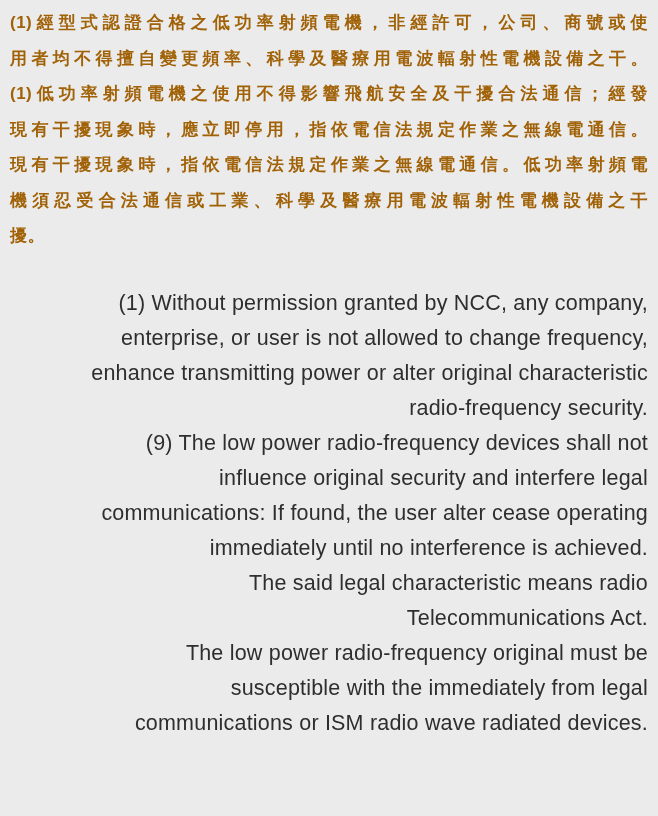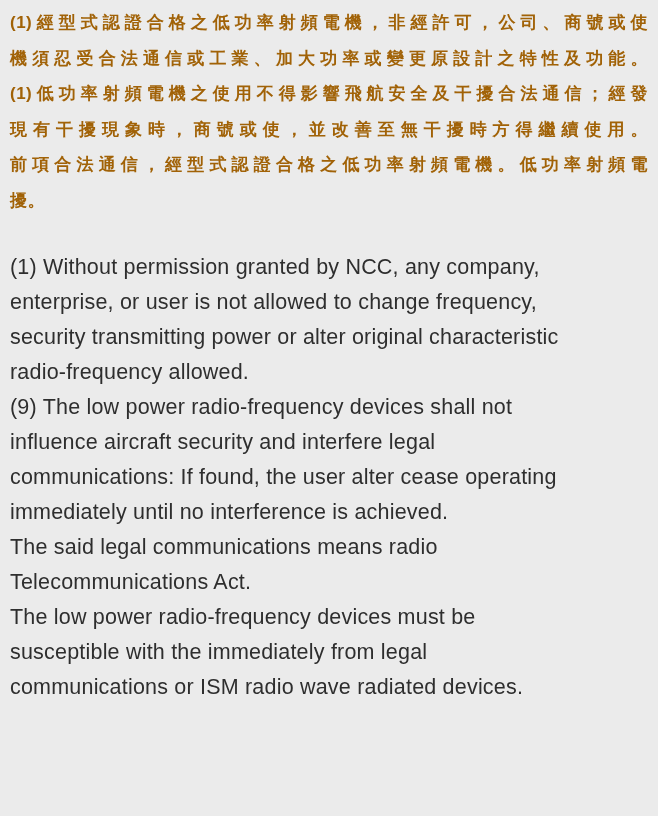--- a/index.html
+++ b/index.html
@@ -37,48 +37,50 @@
     text-align-last: justify;
   }
   
   .en-section {
     margin-top: 32px;
     color: #2e2e2e;
     font-size: 21.5px;
     line-height: 35px;
     font-weight: 400;
     letter-spacing: 0.2px;
+    text-align: right;
   }
   .en-line {
     white-space: nowrap;
   }
 </style>
 </head>
 <body>
 
 <div class="doc-page">
 
   <div class="zh-section">
     <div class="zh-line just">(1)經型式認證合格之低功率射頻電機，非經許可，公司、商號或使</div>
-    <div class="zh-line just">機須忍受合法通信或工業、加大功率或變更原設計之特性及功能。</div>
+    <div class="zh-line just">用者均不得擅自變更頻率、科學及醫療用電波輻射性電機設備之干。</div>
     <div class="zh-line just">(1)低功率射頻電機之使用不得影響飛航安全及干擾合法通信；經發</div>
-    <div class="zh-line just">現有干擾現象時，商號或使，並改善至無干擾時方得繼續使用。</div>
-    <div class="zh-line just">前項合法通信，經型式認證合格之低功率射頻電機。低功率射頻電</div>
+    <div class="zh-line just">現有干擾現象時，應立即停用，指依電信法規定作業之無線電通信。</div>
+    <div class="zh-line just">現有干擾現象時，指依電信法規定作業之無線電通信。低功率射頻電</div>
+    <div class="zh-line just">機須忍受合法通信或工業、科學及醫療用電波輻射性電機設備之干</div>
     <div class="zh-line">擾。</div>
   </div>
 
   <div class="en-section">
     <div class="en-line">(1) Without permission granted by NCC, any company,</div>
     <div class="en-line">enterprise, or user is not allowed to change frequency,</div>
-    <div class="en-line">security transmitting power or alter original characteristic</div>
-    <div class="en-line">radio-frequency allowed.</div>
+    <div class="en-line">enhance transmitting power or alter original characteristic</div>
+    <div class="en-line">radio-frequency security.</div>
     <div class="en-line">(9) The low power radio-frequency devices shall not</div>
-    <div class="en-line">influence aircraft security and interfere legal</div>
+    <div class="en-line">influence original security and interfere legal</div>
     <div class="en-line">communications: If found, the user alter cease operating</div>
     <div class="en-line">immediately until no interference is achieved.</div>
-    <div class="en-line">The said legal communications means radio</div>
+    <div class="en-line">The said legal characteristic means radio</div>
     <div class="en-line">Telecommunications Act.</div>
-    <div class="en-line">The low power radio-frequency devices must be</div>
+    <div class="en-line">The low power radio-frequency original must be</div>
     <div class="en-line">susceptible with the immediately from legal</div>
     <div class="en-line">communications or ISM radio wave radiated devices.</div>
   </div>
 
 </div>
 
 </body></html>

